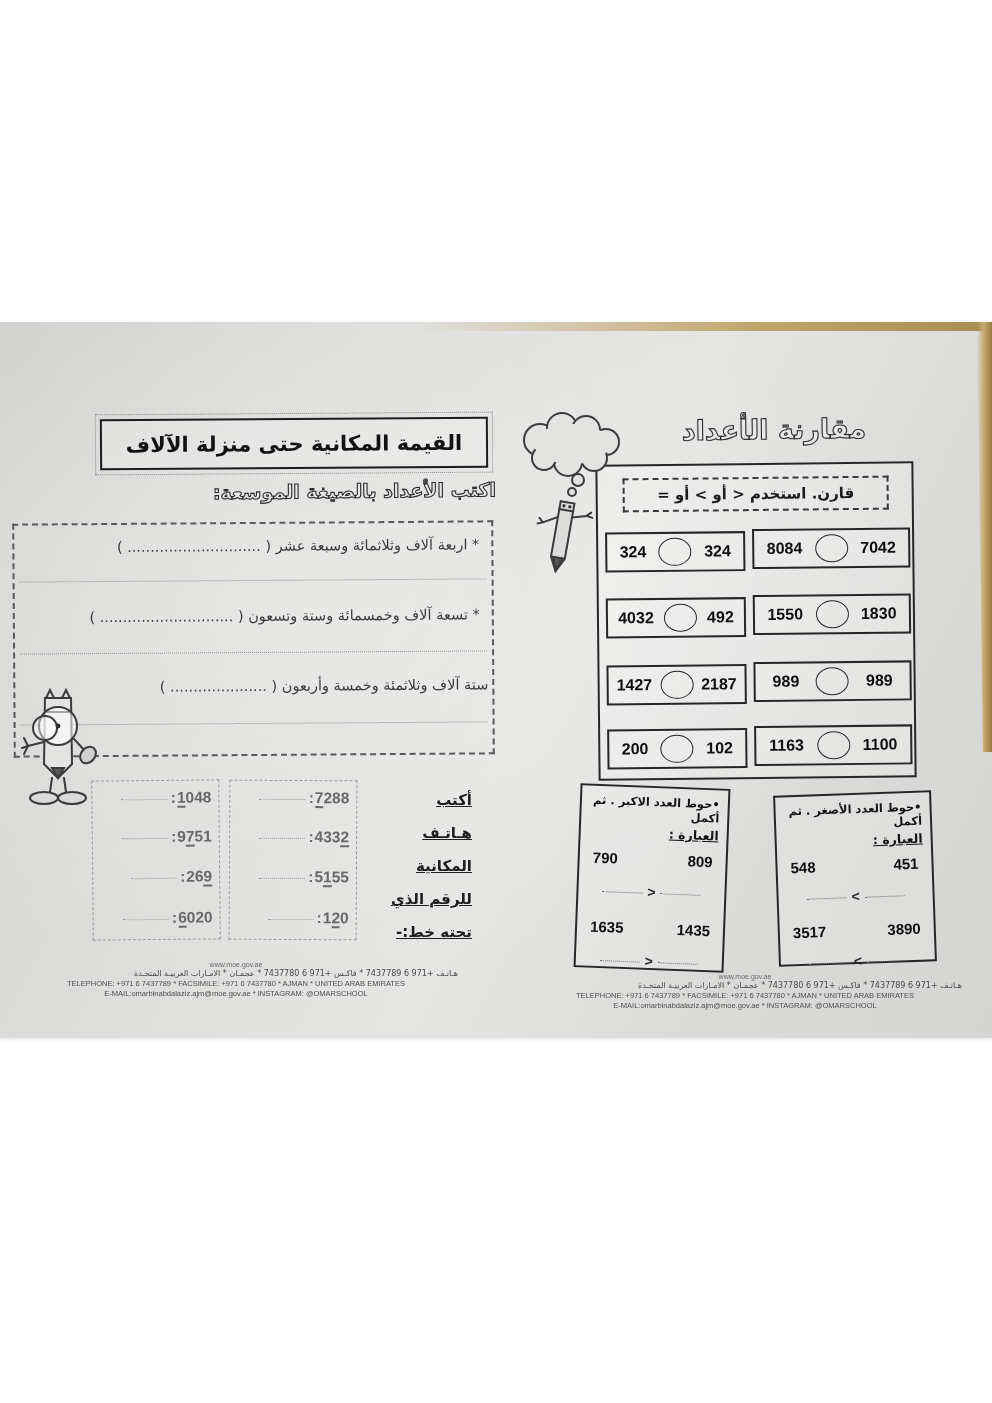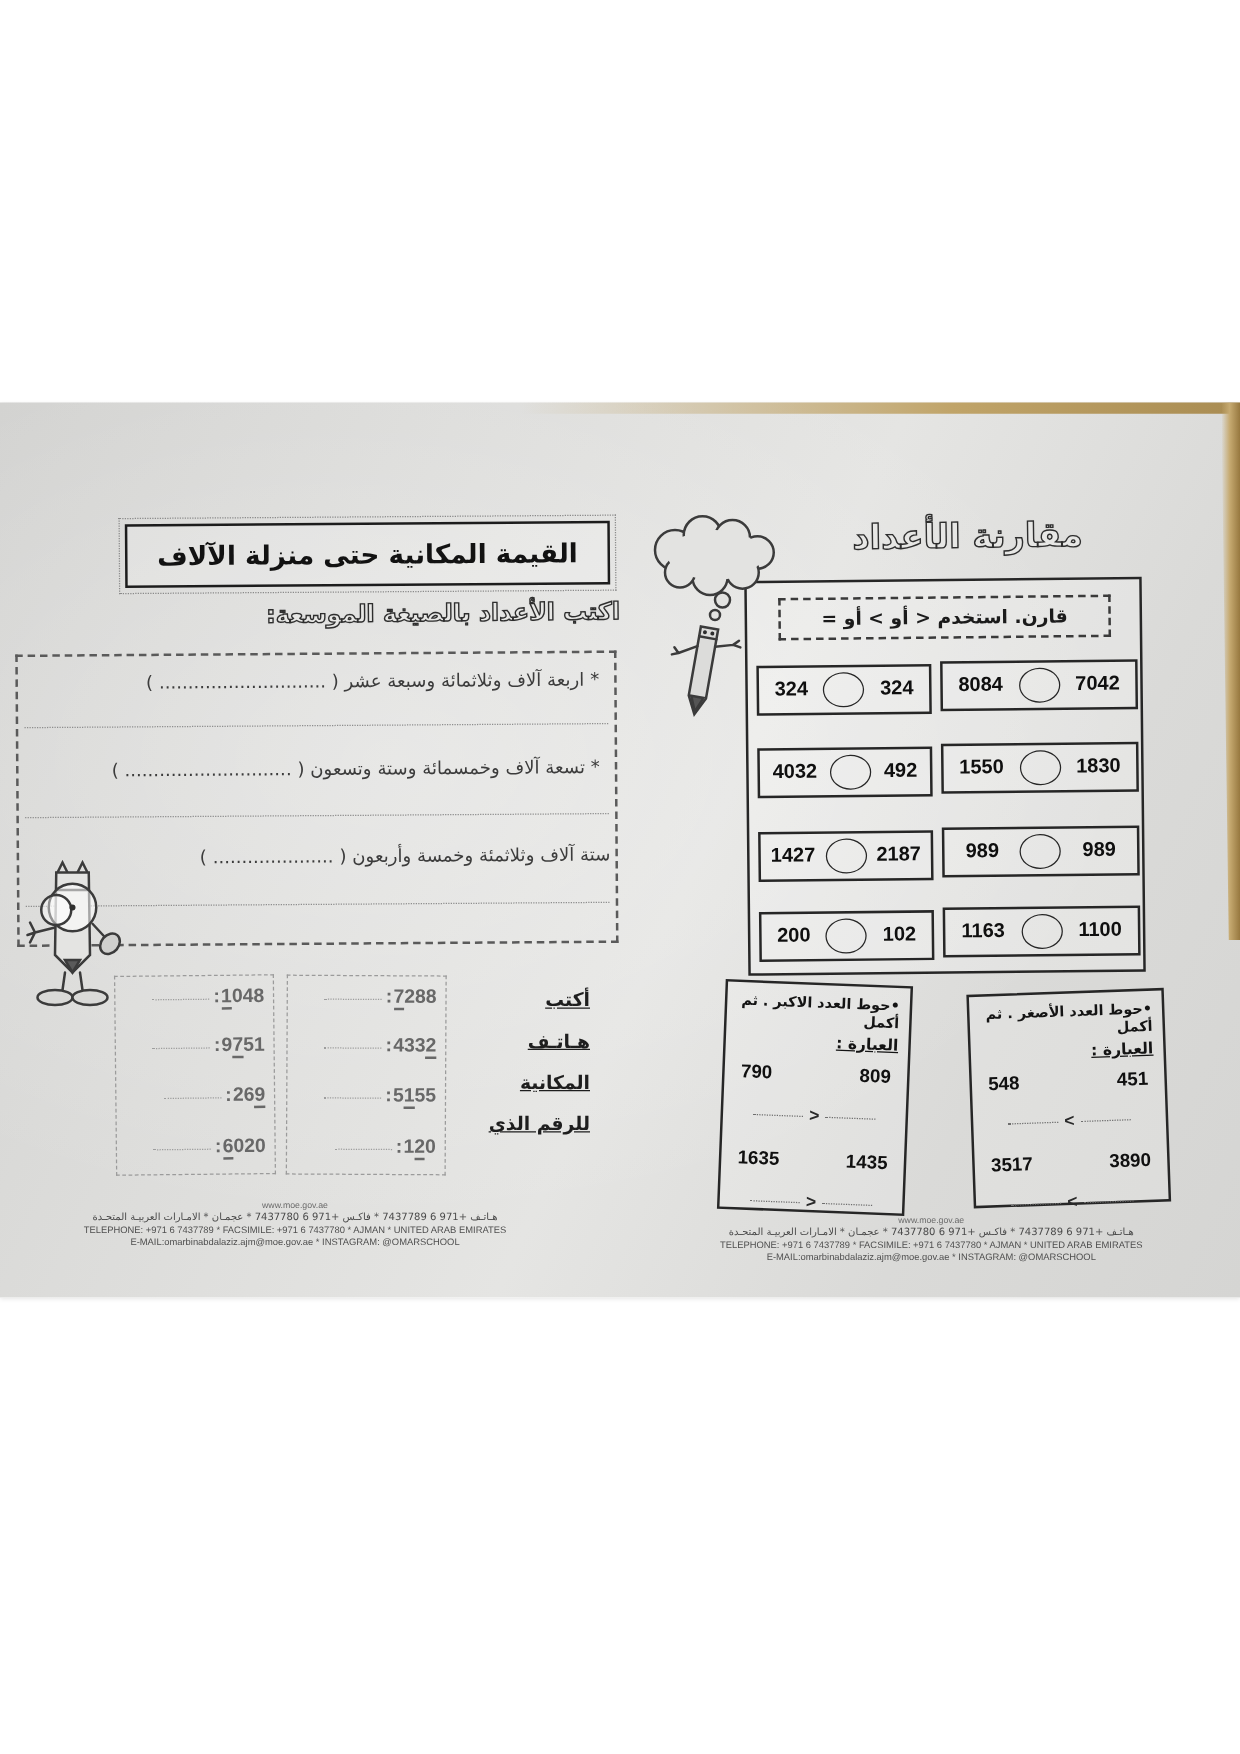--- a/index.html
+++ b/index.html
@@ -97,21 +97,21 @@
   .pb-sym { display:flex; align-items:center; justify-content:center; margin-top:16px;
     font-family:"Liberation Sans", sans-serif; font-weight:bold; font-size:14px; color:#2a2a2a; }
   .smaller .pb-sym { margin-top:14px; }
   .pb-dots { width:40px; height:4px; border-bottom:1.6px dotted #6e6e6e; margin:0 5px; }
 
   
   .footer { position:absolute; top:639px; text-align:center; color:#4f4f4f; }
   .page-left  .footer { left:14px; width:444px; }
   .page-right .footer { left:28px; width:434px; }
   .f-web { font-family:"Liberation Sans", sans-serif; font-size:7px; color:#6a6a6a; }
-  .f-ar  { direction:rtl; font-size:8px; margin-top:1px; color:#4a4a4a; }
+  .f-ar  { direction:rtl; font-size:8px; margin-top:1px; color:#4a4a4a;text-align:right; }
   .f-en  { font-family:"Liberation Sans", sans-serif; font-size:7.5px; margin-top:1px; }
 
   .scanner-credit { position:absolute; right:38px; top:1418px;
     font-family:"Liberation Serif", serif; font-size:21px; color:#0d0d0d; letter-spacing:0.5px; }
 
   svg .ln { stroke:#3b3b3b; fill:none; stroke-width:2; stroke-linecap:round; }
   svg .fl { stroke:#3b3b3b; stroke-width:2; }
 </style>
 </head>
 <body>
@@ -199,20 +199,21 @@
           <span class="pv-colon">:</span>
           <span class="pv-num"><span>1</span><span class="pv-u">2</span><span>0</span></span>
         </div>
       </div>
 
       <div class="pv-instr">
         <span>أكتب</span>
         <span>هـاتـف</span>
         <span>المكانية</span>
         <span>للرقم الذي</span>
+        <span>تحته خط:-</span>
       </div>
 
       <div class="footer">
         <div class="f-web">www.moe.gov.ae</div>
         <div class="f-ar">هـاتـف +971 6 7437789 * فاكـس +971 6 7437780 * عجمـان * الامـارات العربيـة المتحـدة</div>
         <div class="f-en">TELEPHONE: +971 6 7437789 * FACSIMILE: +971 6 7437780 * AJMAN * UNITED ARAB EMIRATES</div>
         <div class="f-en">E-MAIL:omarbinabdalaziz.ajm@moe.gov.ae * INSTAGRAM: @OMARSCHOOL</div>
       </div>
     </div>
 

